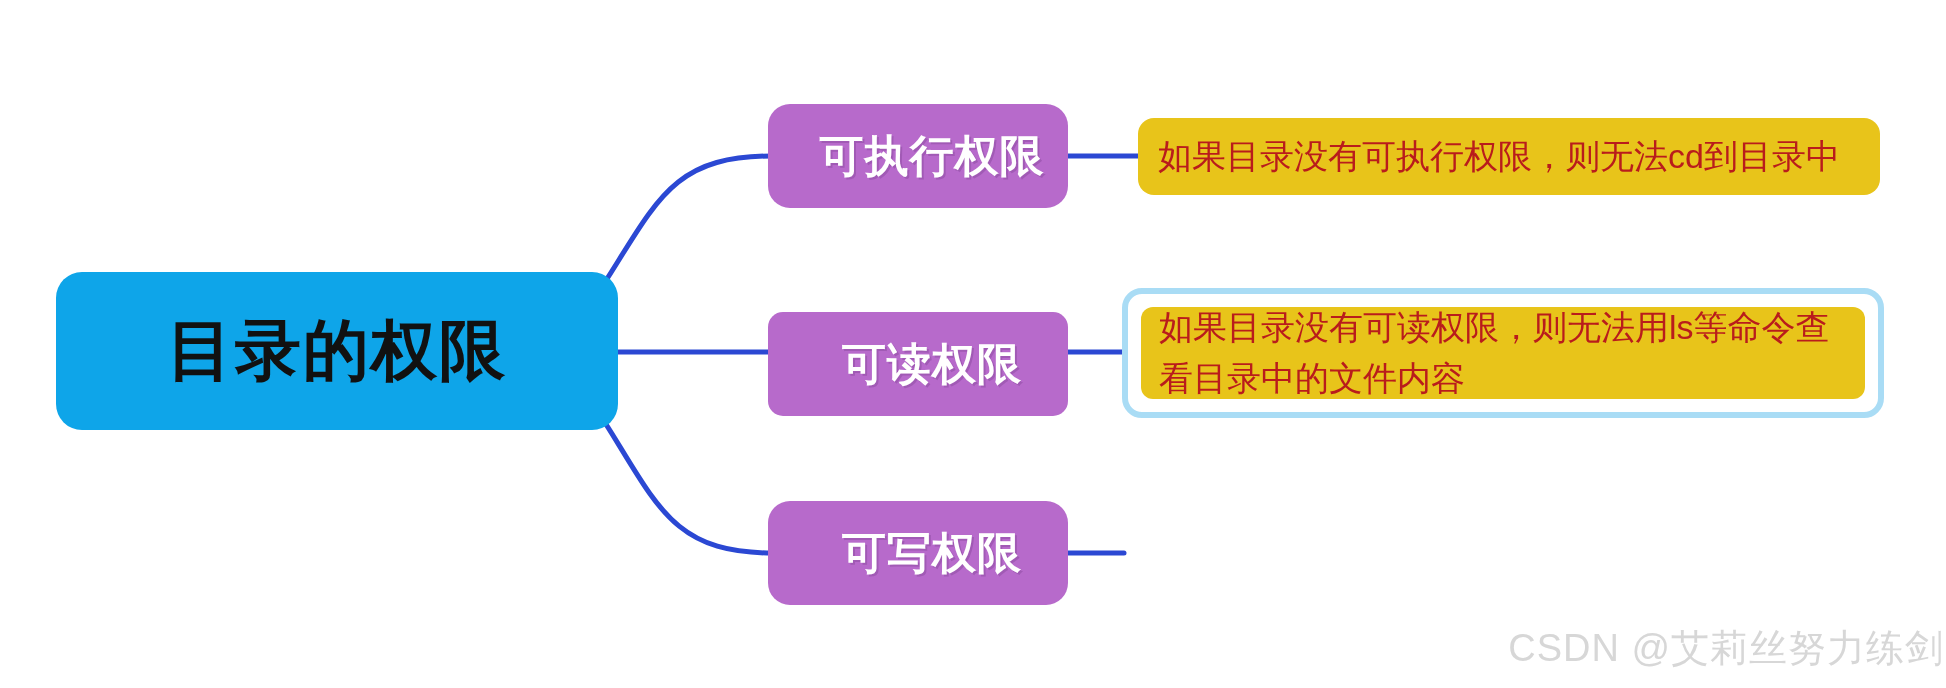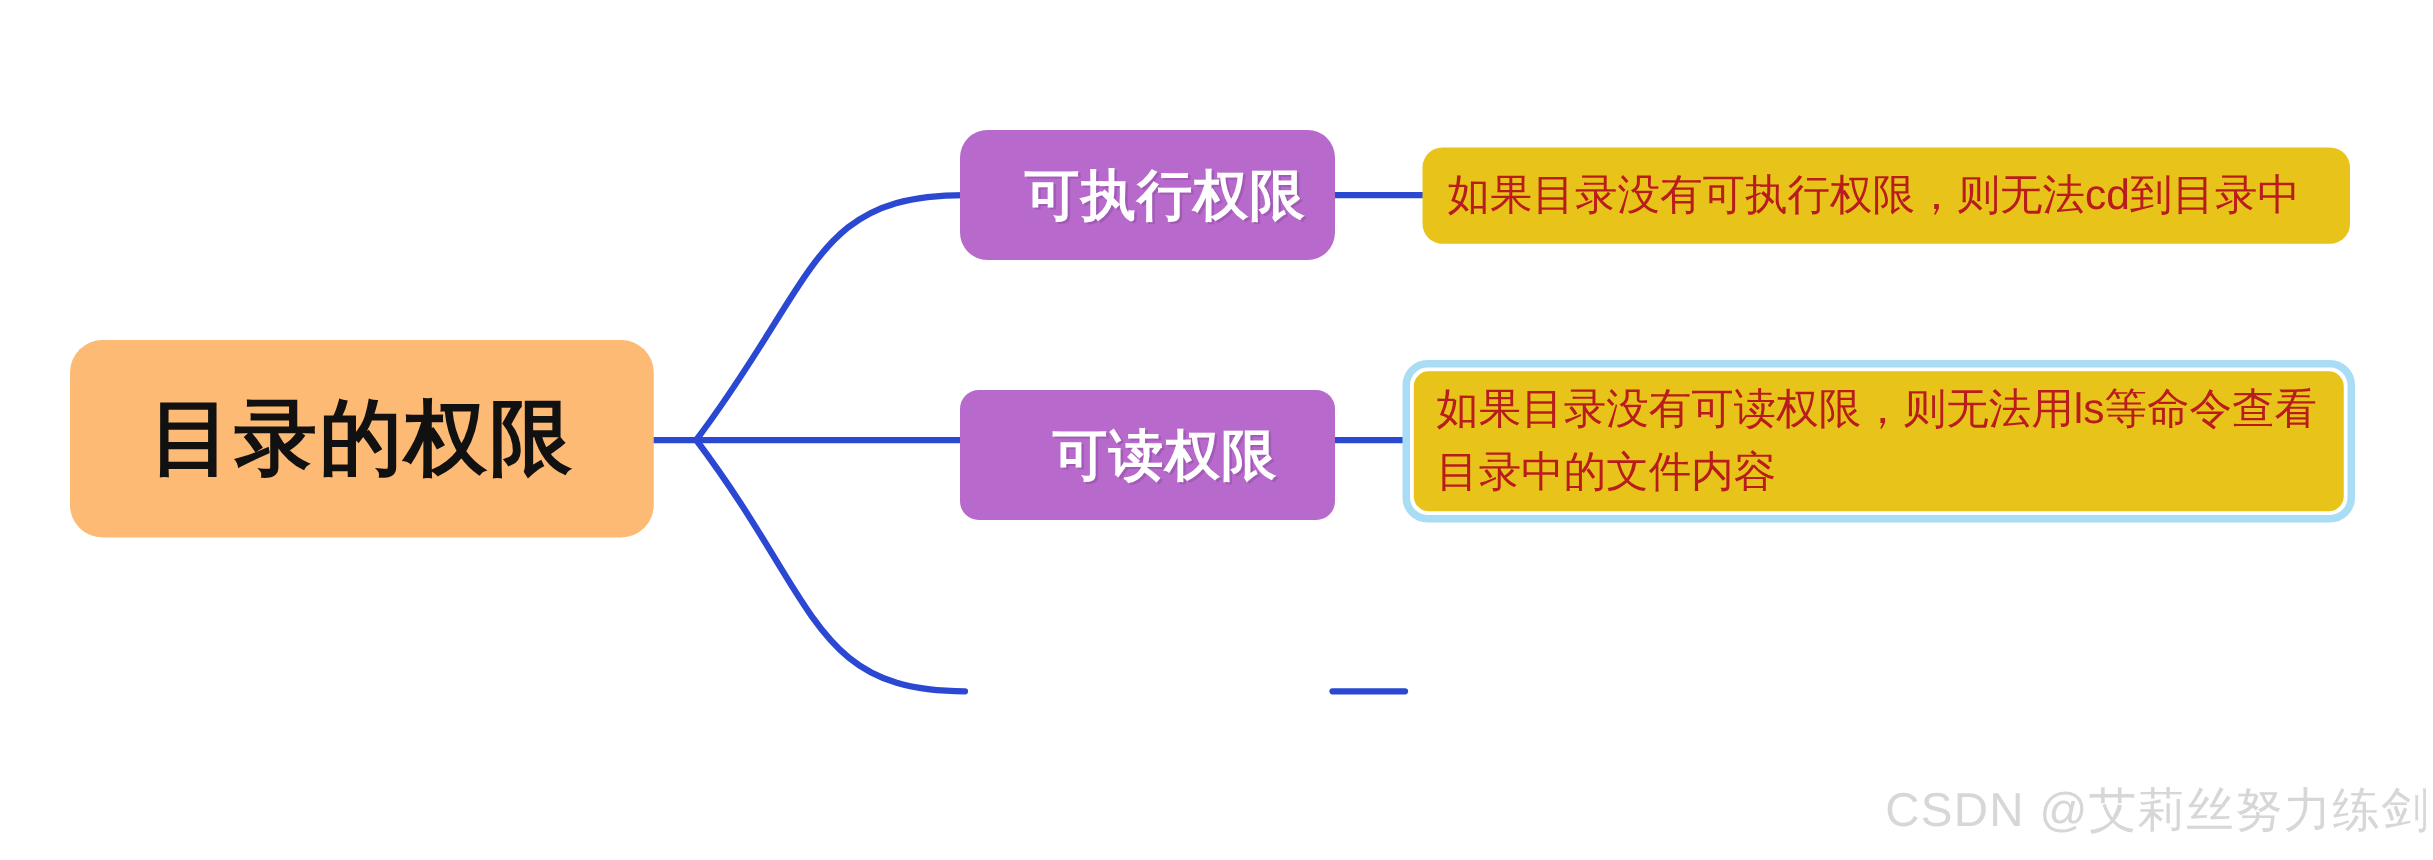--- a/index.html
+++ b/index.html
@@ -19,22 +19,22 @@
     position: absolute;
     left: 0; top: 0;
     width: 1946px;
     height: 688px;
     z-index: 1;
   }
   .node { position: absolute; z-index: 2; box-sizing: border-box; }
 
   .root-node {
     left: 56px; top: 272px;
-    width: 467px; height: 158px;
-    background: #fdba74;
+    width: 562px; height: 158px;
+    background: #0ea5e9;
     border-radius: 26px;
     display: flex; align-items: center; justify-content: center;
   }
   .root-label {
     color: #111111;
     font-size: 66px;
     font-weight: 900;
     letter-spacing: 2px;
     white-space: nowrap;
   }
@@ -64,21 +64,21 @@
     background: #E8C41A;
     border-radius: 16px;
     display: flex; align-items: center;
     padding: 0 20px;
   }
   .note-framed {
     left: 1122px;
     width: 762px; height: 130px;
     background: #ffffff;
     border-radius: 20px;
-    padding: 3px;
+    padding: 13px;
   }
   .note-framed.row-1 { top: 288px; border: 6px solid #A9DCF5; }
   .note-framed.row-2 { top: 488px; border: 6px solid #3DADEA; }
   .note-inner {
     width: 100%; height: 100%;
     box-sizing: border-box;
     background: #E8C41A;
     border-radius: 12px;
     display: flex; align-items: center;
     padding: 4px 18px;
@@ -123,20 +123,23 @@
   <div class="node root-node">
     <span class="root-label">目录的权限</span>
   </div>
 
   <div class="node branch-node row-0">
     <span class="branch-label">可执行权限</span>
   </div>
   <div class="node branch-node row-1">
     <span class="branch-label">可读权限</span>
   </div>
+  <div class="node branch-node row-2">
+    <span class="branch-label">可写权限</span>
+  </div>
 
   <div class="node note-plain">
     <span class="note-text">如果目录没有可执行权限，则无法cd到目录中</span>
   </div>
 
   <div class="node note-framed row-1">
     <div class="note-inner">
       <span class="note-text">如果目录没有可读权限，则无法用ls等命令查看目录中的文件内容</span>
     </div>
   </div>

